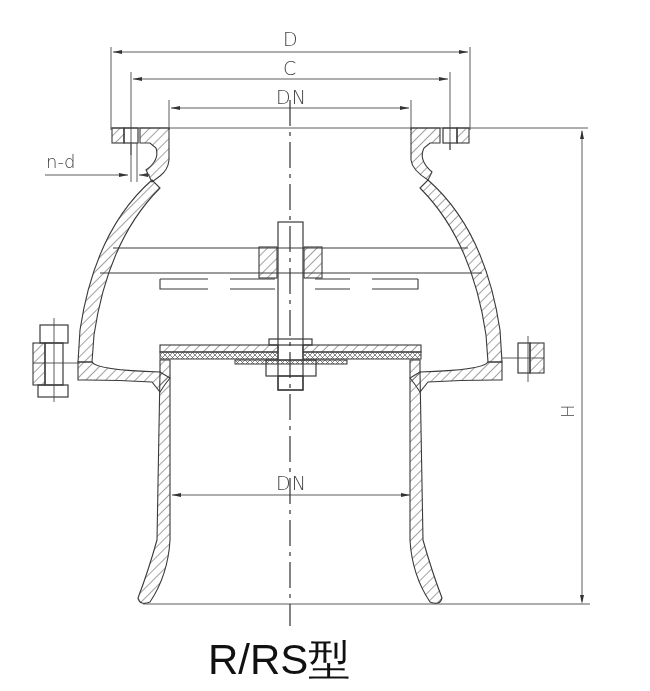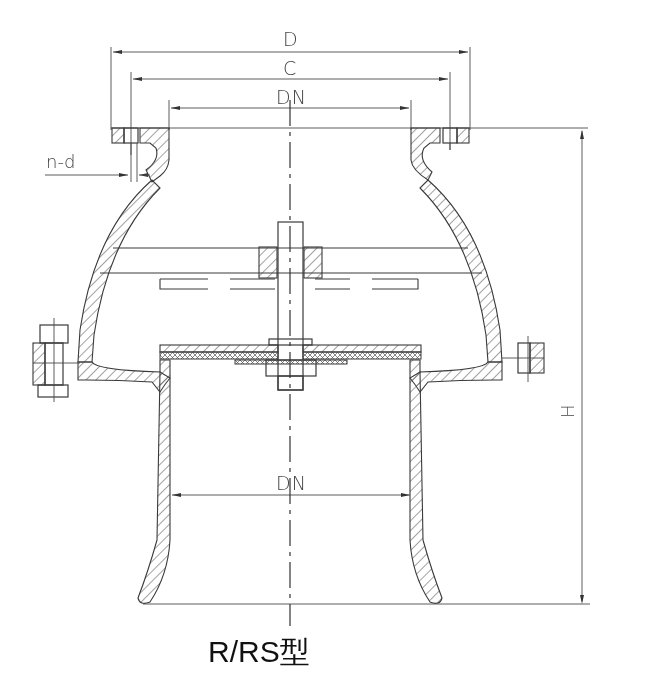--- a/index.html
+++ b/index.html
@@ -8,21 +8,21 @@
   .ln { stroke: #3a3a3a; stroke-width: 1.2; fill: none; }
   .thin { stroke: #4a4a4a; stroke-width: 0.9; fill: none; }
   .sec { stroke: #3a3a3a; stroke-width: 1.1; fill: url(#hatch); }
   .gask { stroke: #3a3a3a; stroke-width: 1; fill: url(#cross); }
   .center { stroke: #333; stroke-width: 1.2; stroke-dasharray: 26 6 4 6; fill: none; }
   .dash { stroke: #3a3a3a; stroke-width: 1.1; fill: none; }
   .dimtext { font-family: "DejaVu Sans", sans-serif; font-size: 19px; fill: #444; font-weight: 300; letter-spacing: 1px; }
   .dimtext-sm { font-family: "DejaVu Sans", sans-serif; font-size: 18px; fill: #444; font-weight: 300; }
   #caption {
     position: absolute; left: 208px; top: 632px;
-    font-family: "Liberation Sans", sans-serif; font-size: 30px; color: #111;
+    font-family: "Liberation Sans", sans-serif; font-size: 42px; color: #111;
     letter-spacing: 0px;
   }
 </style>
 </head>
 <body>
 
 <svg id="drawing" viewBox="0 0 650 691" xmlns="http://www.w3.org/2000/svg">
   <defs>
     <pattern id="hatch" patternUnits="userSpaceOnUse" width="7" height="7" patternTransform="rotate(45)">
       <line x1="0" y1="0" x2="0" y2="7" stroke="#444" stroke-width="1"></line>

